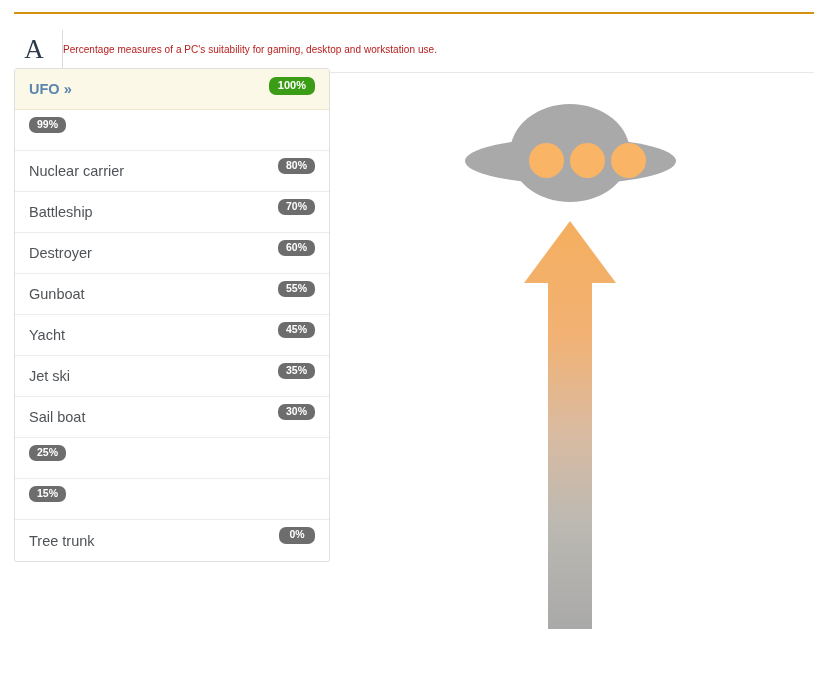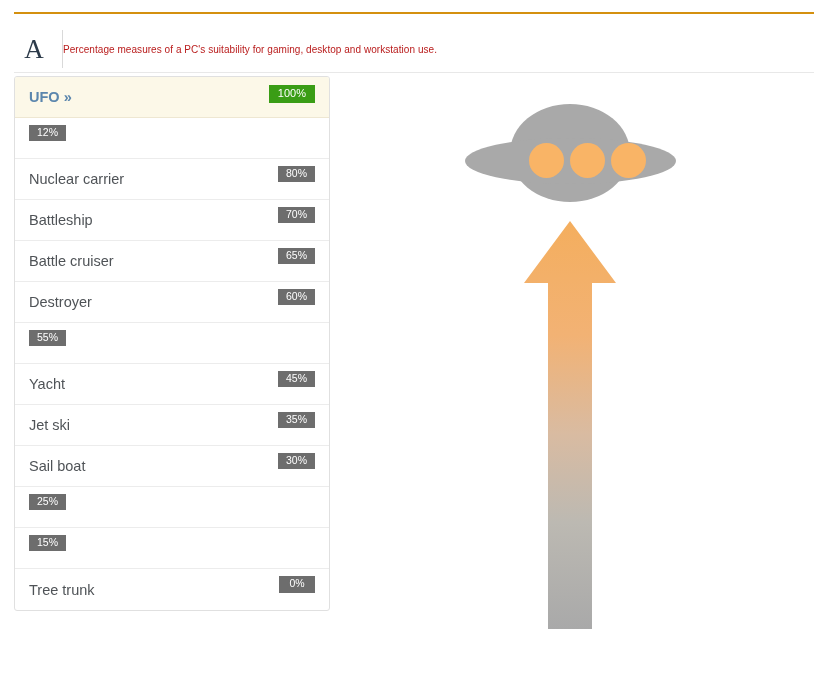--- a/index.html
+++ b/index.html
@@ -65,21 +65,21 @@
     right: 6px;
     top: 72px;
     height: 1px;
     background: #e8e8e8;
   }
 
   
   .list-panel {
     position: absolute;
     left: 14px;
-    top: 76px;
+    top: 68px;
     width: 316px;
     border: 1px solid #e0e0e0;
     border-radius: 3px;
     background: #ffffff;
     box-sizing: border-box;
     overflow: hidden;
   }
   .list-row {
     position: relative;
     height: 41px;
@@ -107,22 +107,22 @@
   .list-row.active .row-label {
     color: #5b86ad;
     font-weight: bold;
     font-size: 14.5px;
   }
   .row-badge {
     flex: 0 0 auto;
     background: #6d6d6d;
     color: #ffffff;
     font-size: 10.5px;
-    font-weight: normal;
-    border-radius: 0;
+    font-weight: bold;
+    border-radius: 7px;
     padding: 2px 8px 3px 8px;
     line-height: 1.05;
     min-width: 20px;
     text-align: center;
     position: relative;
     top: -5px;
   }
   .row-badge.green {
     background: #3a9d15;
     top: -3px;
@@ -201,39 +201,36 @@
 </div>
 
 <div class="header-underline"></div>
 
 <div class="list-panel">
     <div class="list-row active">
       <span class="row-label">UFO »</span>
       <span class="row-badge green">100%</span>
     </div>
     <div class="list-row">
-      <span class="row-badge">12%</span>
+      <span class="row-badge">99%</span>
     </div>
     <div class="list-row">
       <span class="row-label">Nuclear carrier</span>
       <span class="row-badge">80%</span>
     </div>
     <div class="list-row">
       <span class="row-label">Battleship</span>
       <span class="row-badge">70%</span>
     </div>
     <div class="list-row">
-      <span class="row-label">Battle cruiser</span>
-      <span class="row-badge">65%</span>
-    </div>
-    <div class="list-row">
       <span class="row-label">Destroyer</span>
       <span class="row-badge">60%</span>
     </div>
     <div class="list-row">
+      <span class="row-label">Gunboat</span>
       <span class="row-badge">55%</span>
     </div>
     <div class="list-row">
       <span class="row-label">Yacht</span>
       <span class="row-badge">45%</span>
     </div>
     <div class="list-row">
       <span class="row-label">Jet ski</span>
       <span class="row-badge">35%</span>
     </div>

